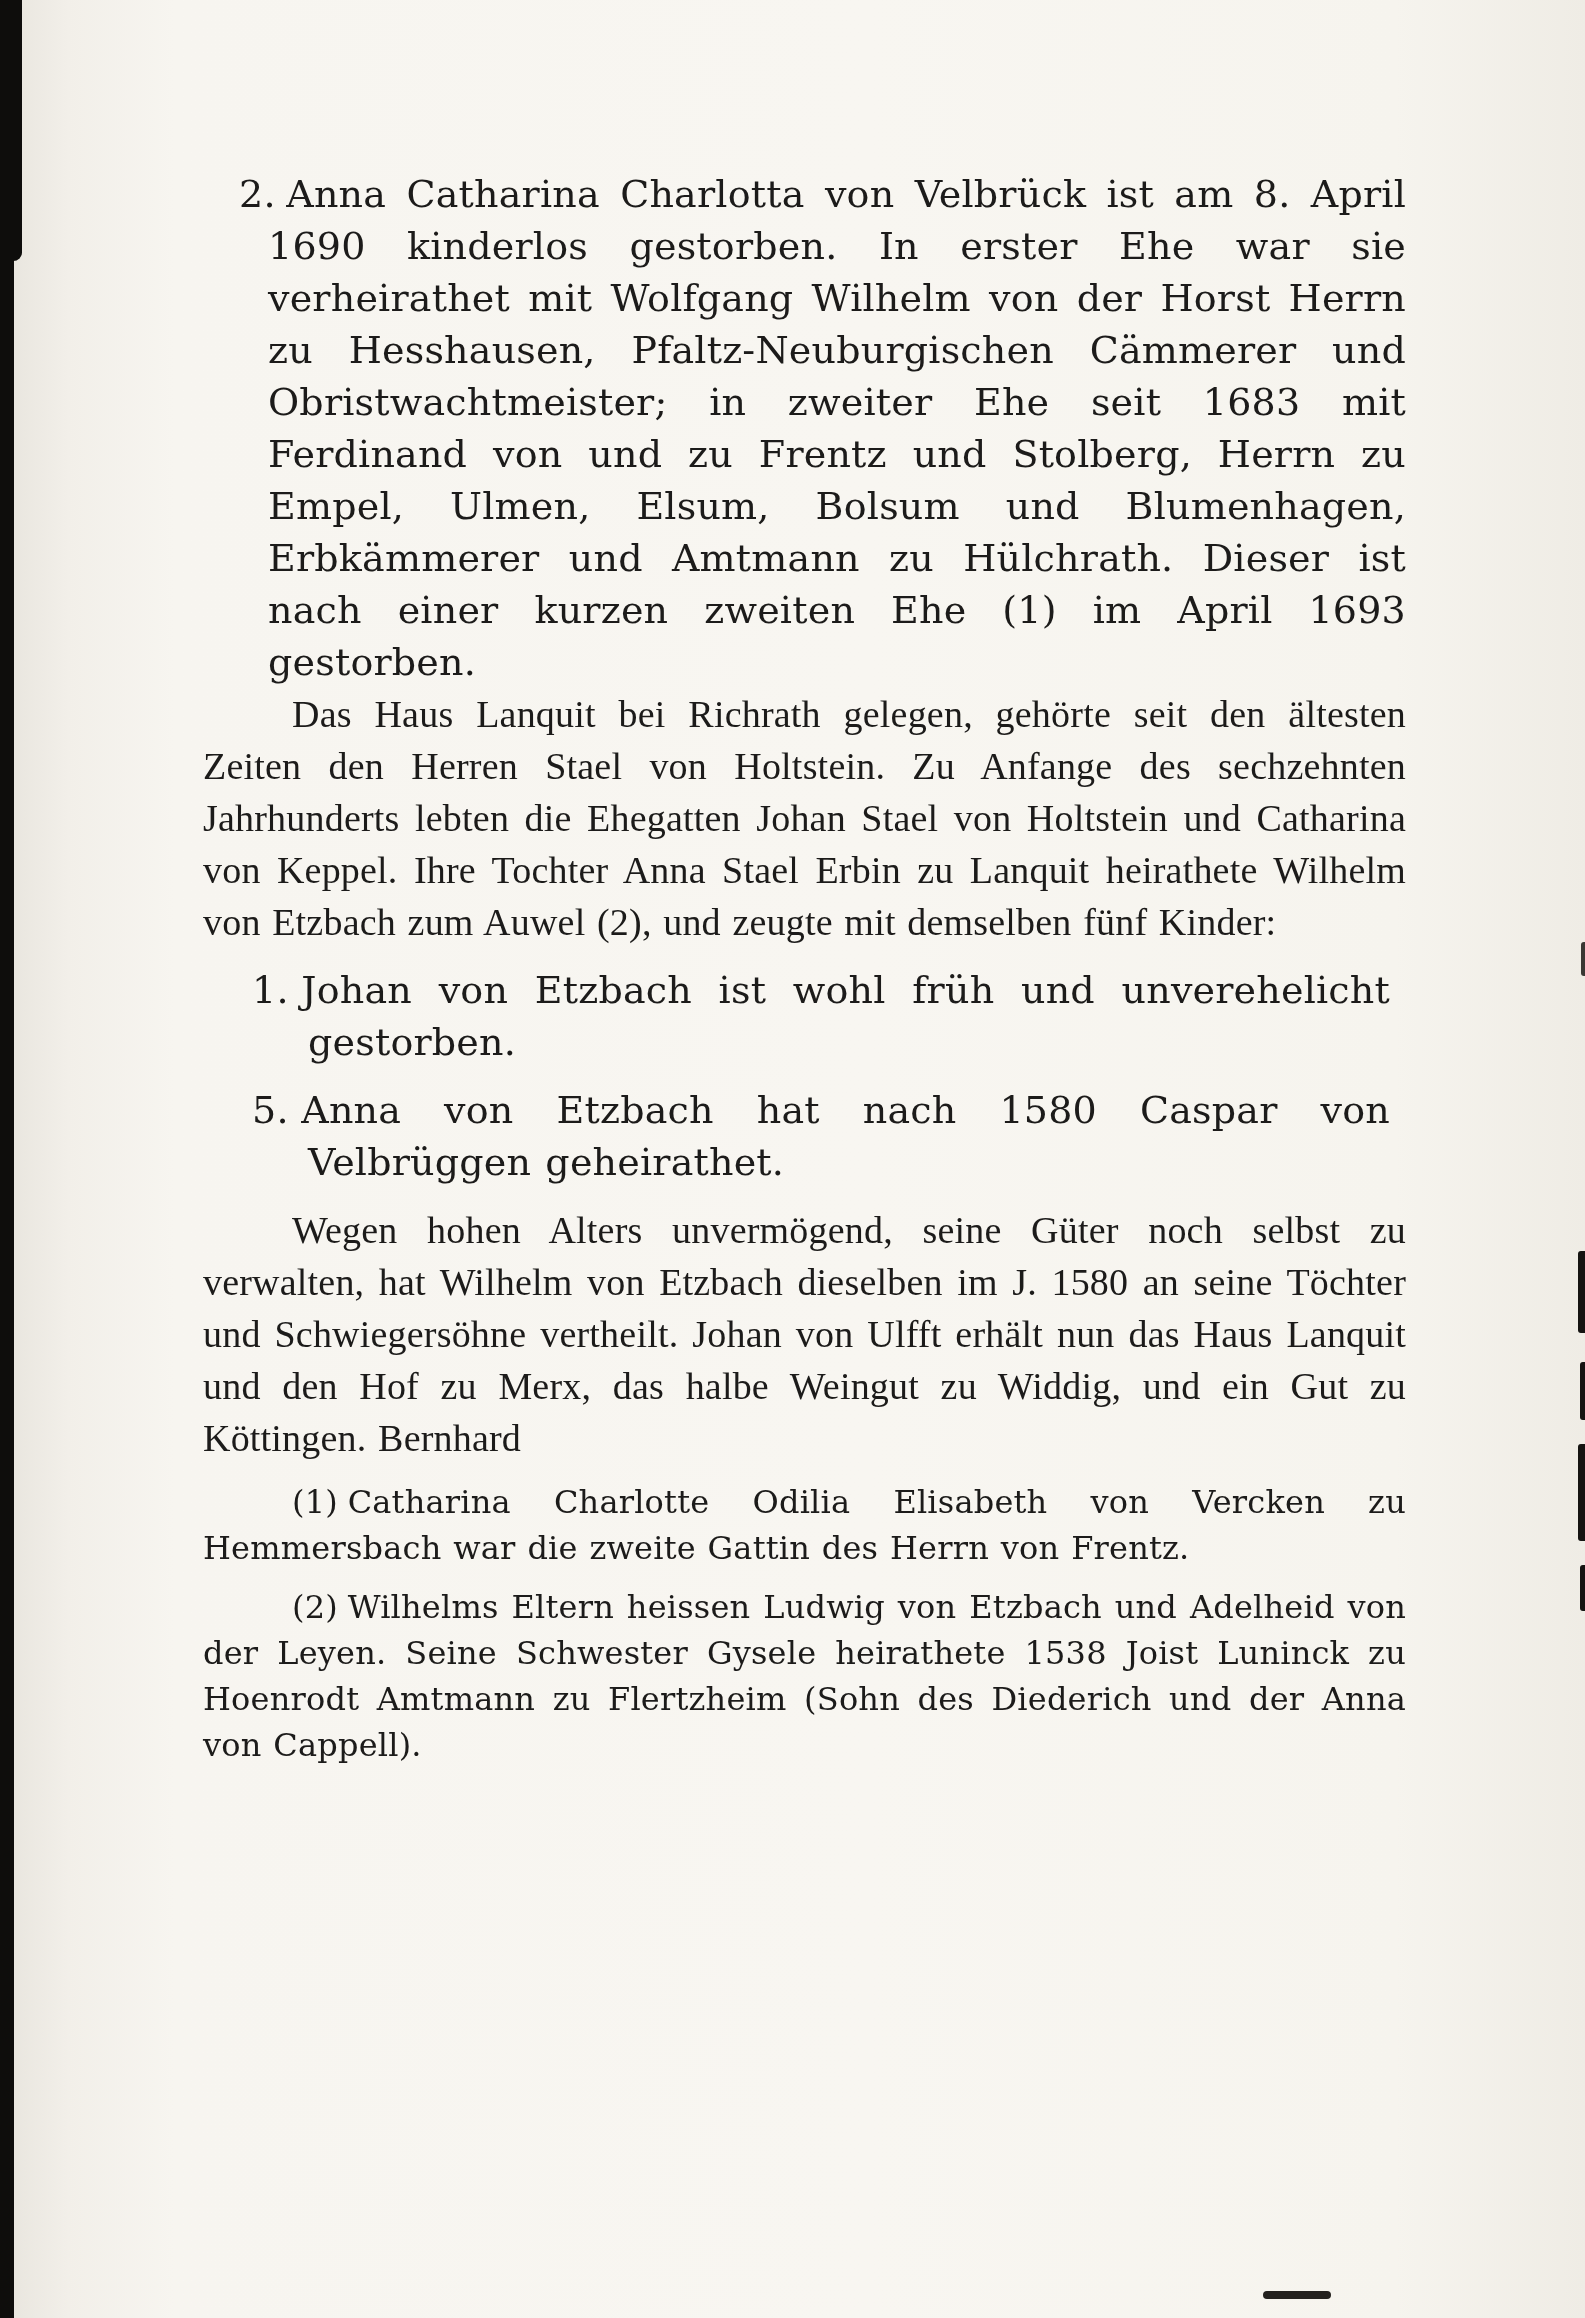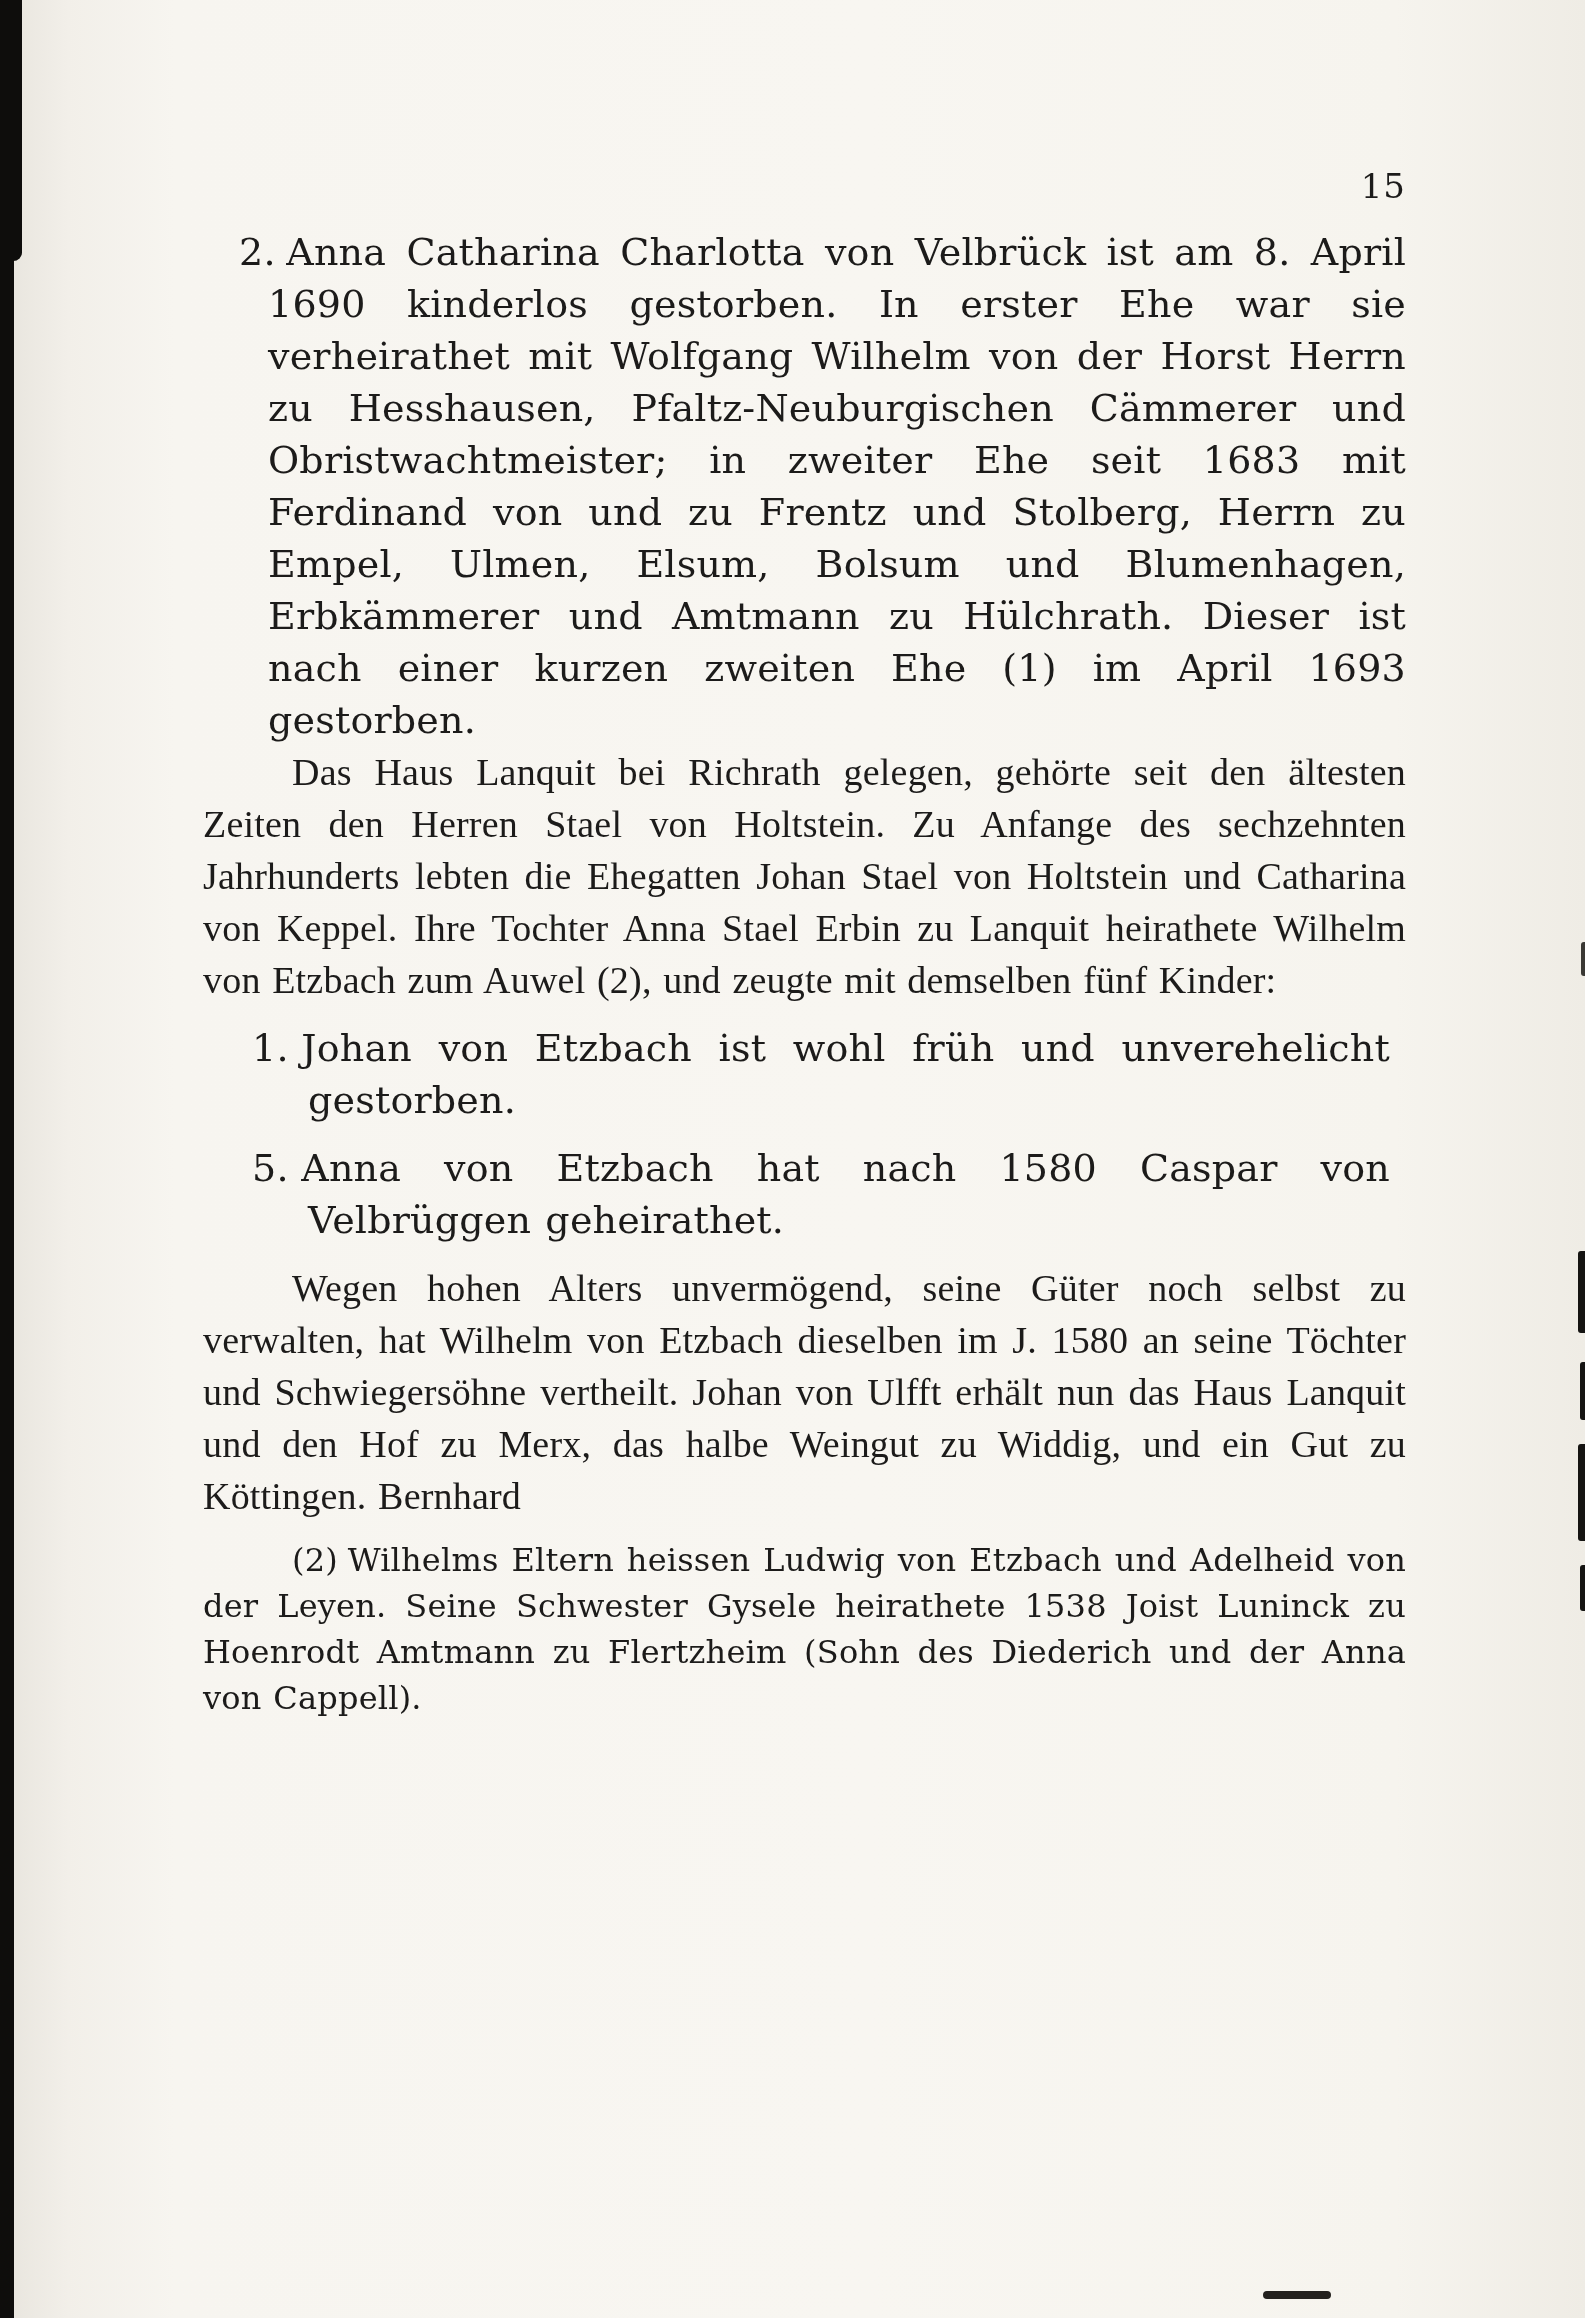--- a/index.html
+++ b/index.html
@@ -123,38 +123,38 @@
   <div class="edge-left-nub"></div>
   <div class="edge-mark m1"></div>
   <div class="edge-mark m2"></div>
   <div class="edge-mark m3"></div>
   <div class="edge-mark m4"></div>
   <div class="edge-mark m5"></div>
   <div class="bottom-dash"></div>
 
   <div class="content">
 
-    <div class="page-number">15</div>
 
     <div class="body-text">
 
       <div class="section-indent">
         <p class="hang"><span class="num">2.</span><span>Anna Catharina Charlotta von Velbrück ist am 8. April 1690 kinderlos gestorben. In erster Ehe war sie verheirathet mit Wolfgang Wilhelm von der Horst Herrn zu Hesshausen, Pfaltz-Neuburgischen Cämmerer und Obristwachtmeister; in zweiter Ehe seit 1683 mit Ferdinand von und zu Frentz und Stolberg, Herrn zu Empel, Ulmen, Elsum, Bolsum und Blumenhagen, Erbkämmerer und Amtmann zu Hülchrath. Dieser ist nach einer kurzen zweiten Ehe (1) im April 1693 gestorben.</span></p>
       </div>
 
 
       <p class="para">Das Haus Lanquit bei Richrath gelegen, gehörte seit den ältesten Zeiten den Herren Stael von Holtstein. Zu Anfange des sechzehnten Jahrhunderts lebten die Ehegatten Johan Stael von Holtstein und Catharina von Keppel. Ihre Tochter Anna Stael Erbin zu Lanquit heirathete Wilhelm von Etzbach zum Auwel (2), und zeugte mit demselben fünf Kinder:</p>
 
       <div class="list">
         <p class="list-item"><span class="num">1.</span><span>Johan von Etzbach ist wohl früh und unverehelicht gestorben.</span></p>
         <p class="list-item"><span class="num">5.</span><span>Anna von Etzbach hat nach 1580 Caspar von Velbrüggen geheirathet.</span></p>
       </div>
 
       <p class="para">Wegen hohen Alters unvermögend, seine Güter noch selbst zu verwalten, hat Wilhelm von Etzbach dieselben im J. 1580 an seine Töchter und Schwiegersöhne vertheilt. Johan von Ulfft erhält nun das Haus Lanquit und den Hof zu Merx, das halbe Weingut zu Widdig, und ein Gut zu Köttingen. Bernhard</p>
 
       <div class="footnotes">
+        <p class="footnote"><span class="fn-num">(1)</span><span>Catharina Charlotte Odilia Elisabeth von Vercken zu Hemmersbach war die zweite Gattin des Herrn von Frentz.</span></p>
         <p class="footnote"><span class="fn-num">(2)</span><span>Wilhelms Eltern heissen Ludwig von Etzbach und Adelheid von der Leyen. Seine Schwester Gysele heirathete 1538 Joist Luninck zu Hoenrodt Amtmann zu Flertzheim (Sohn des Diederich und der Anna von Cappell).</span></p>
       </div>
 
     </div>
   </div>
 </div>
 
 
 </body></html>

